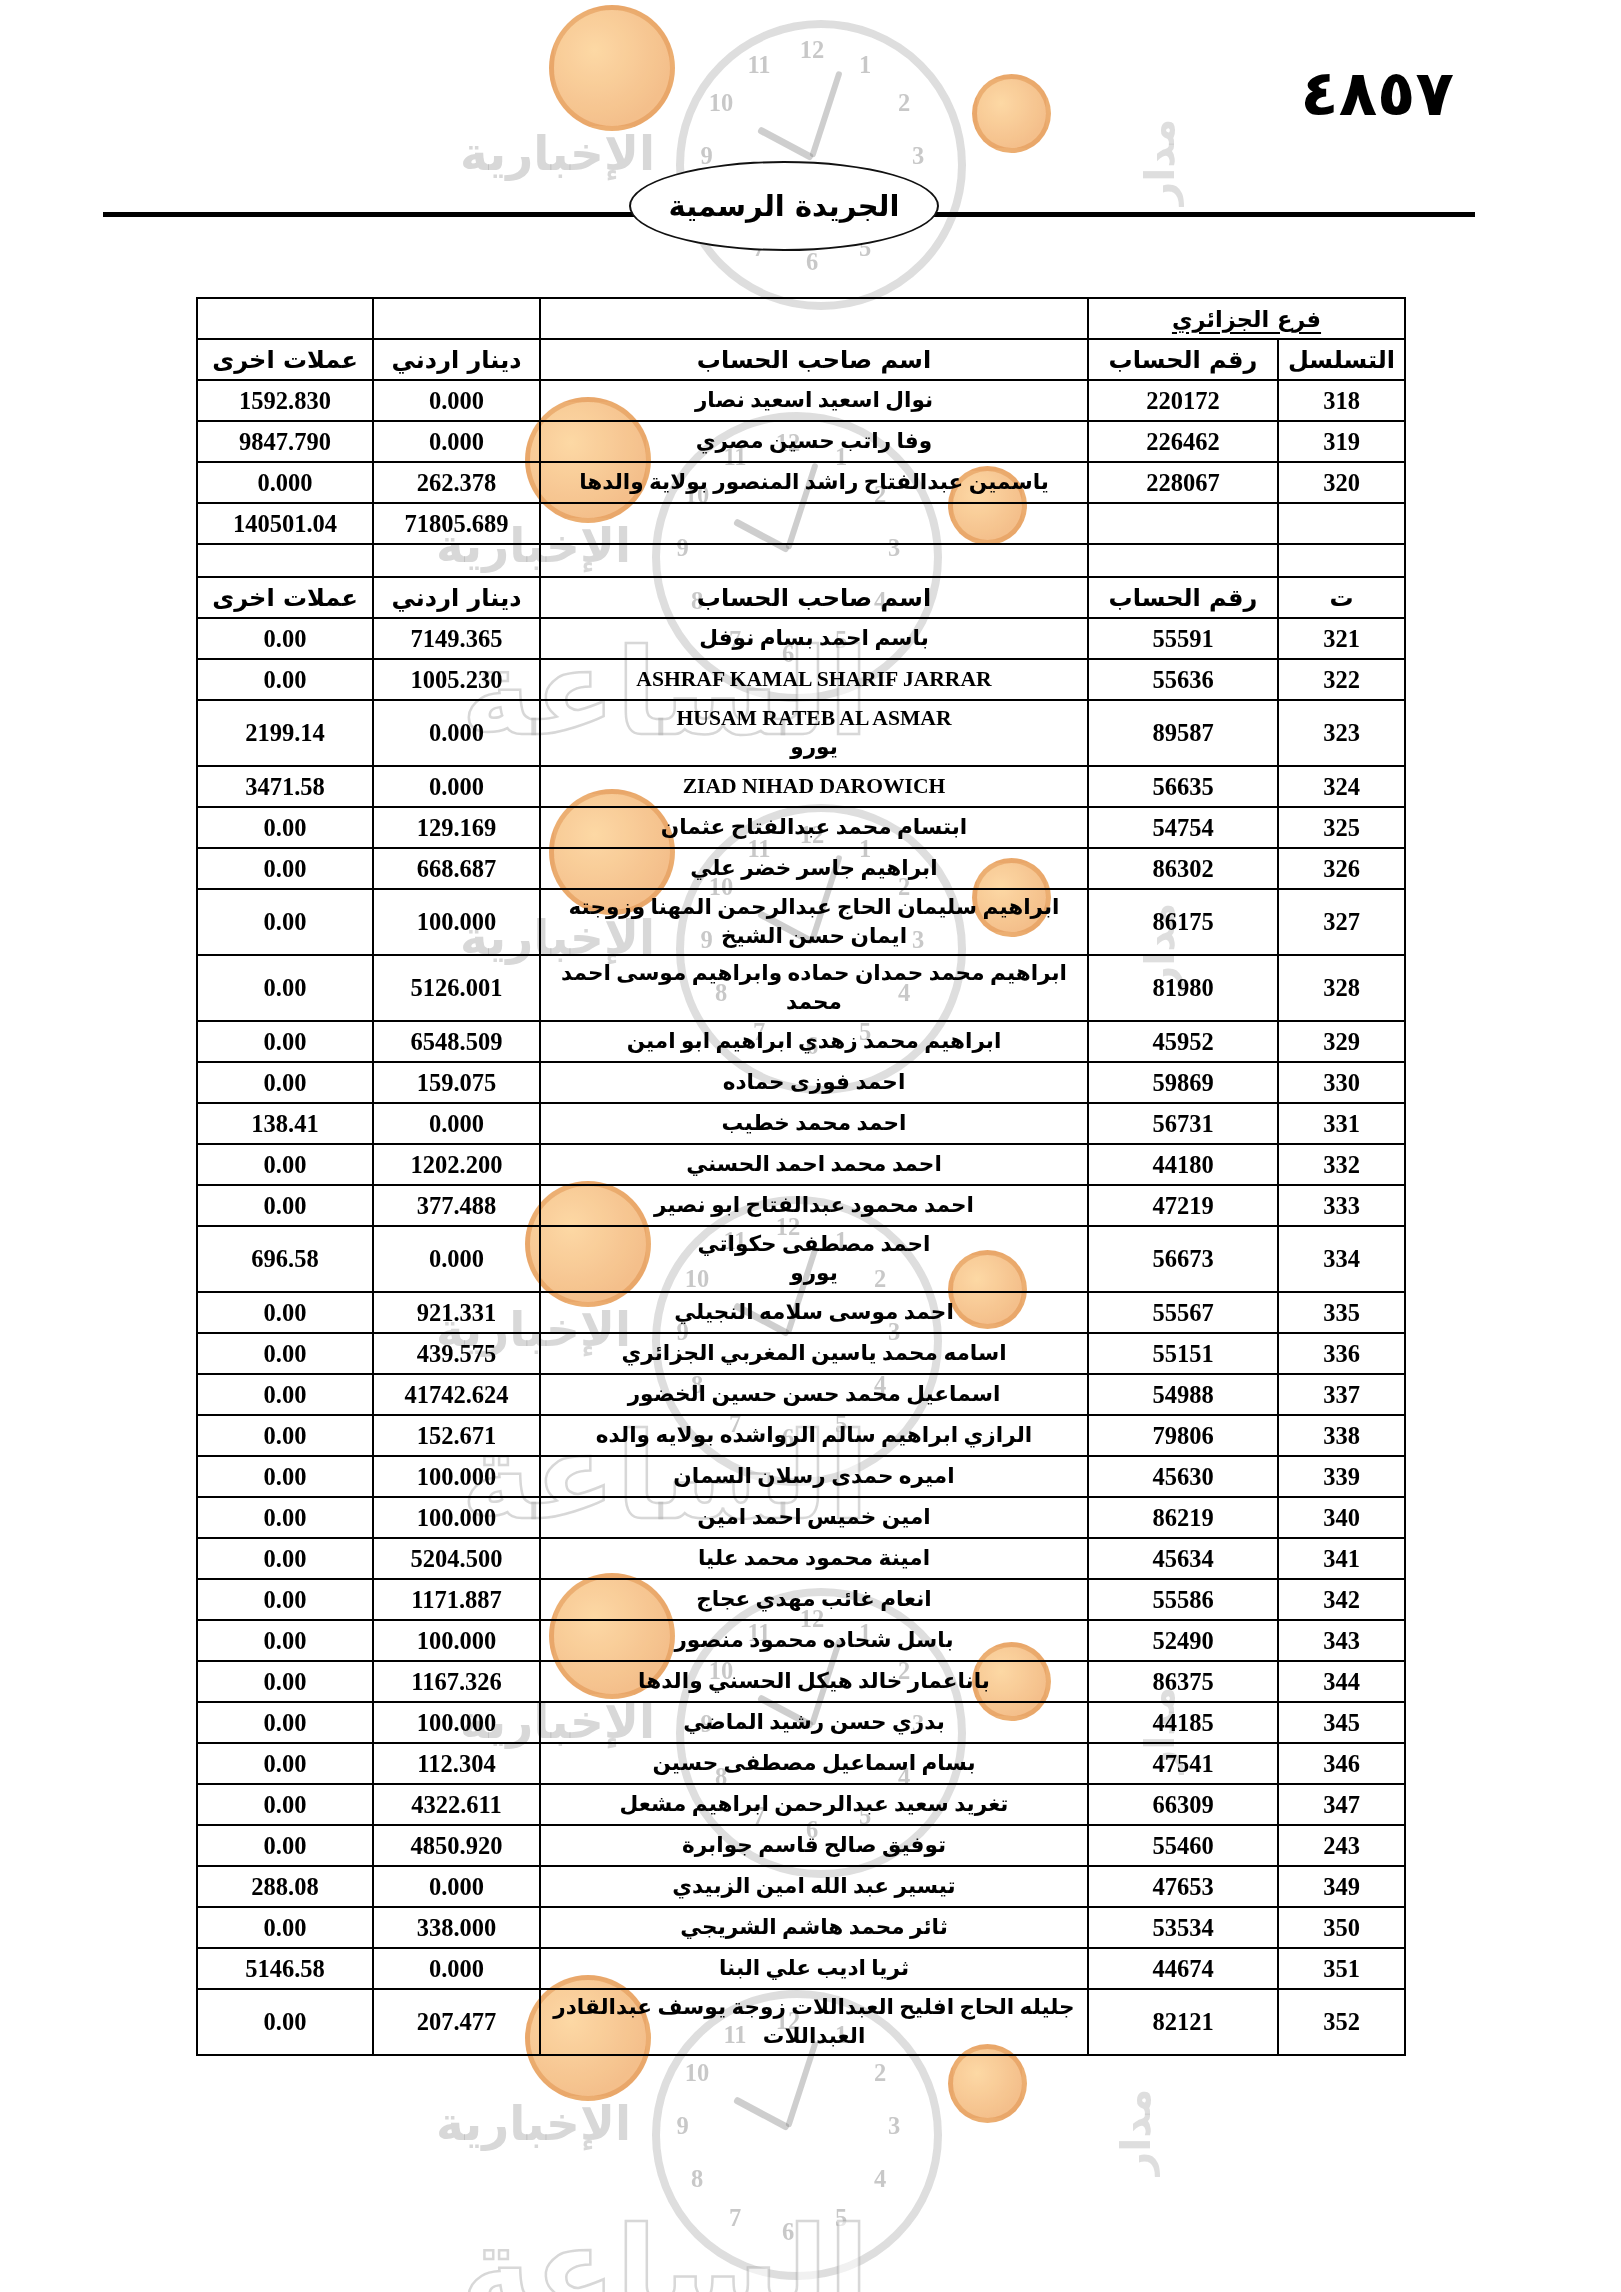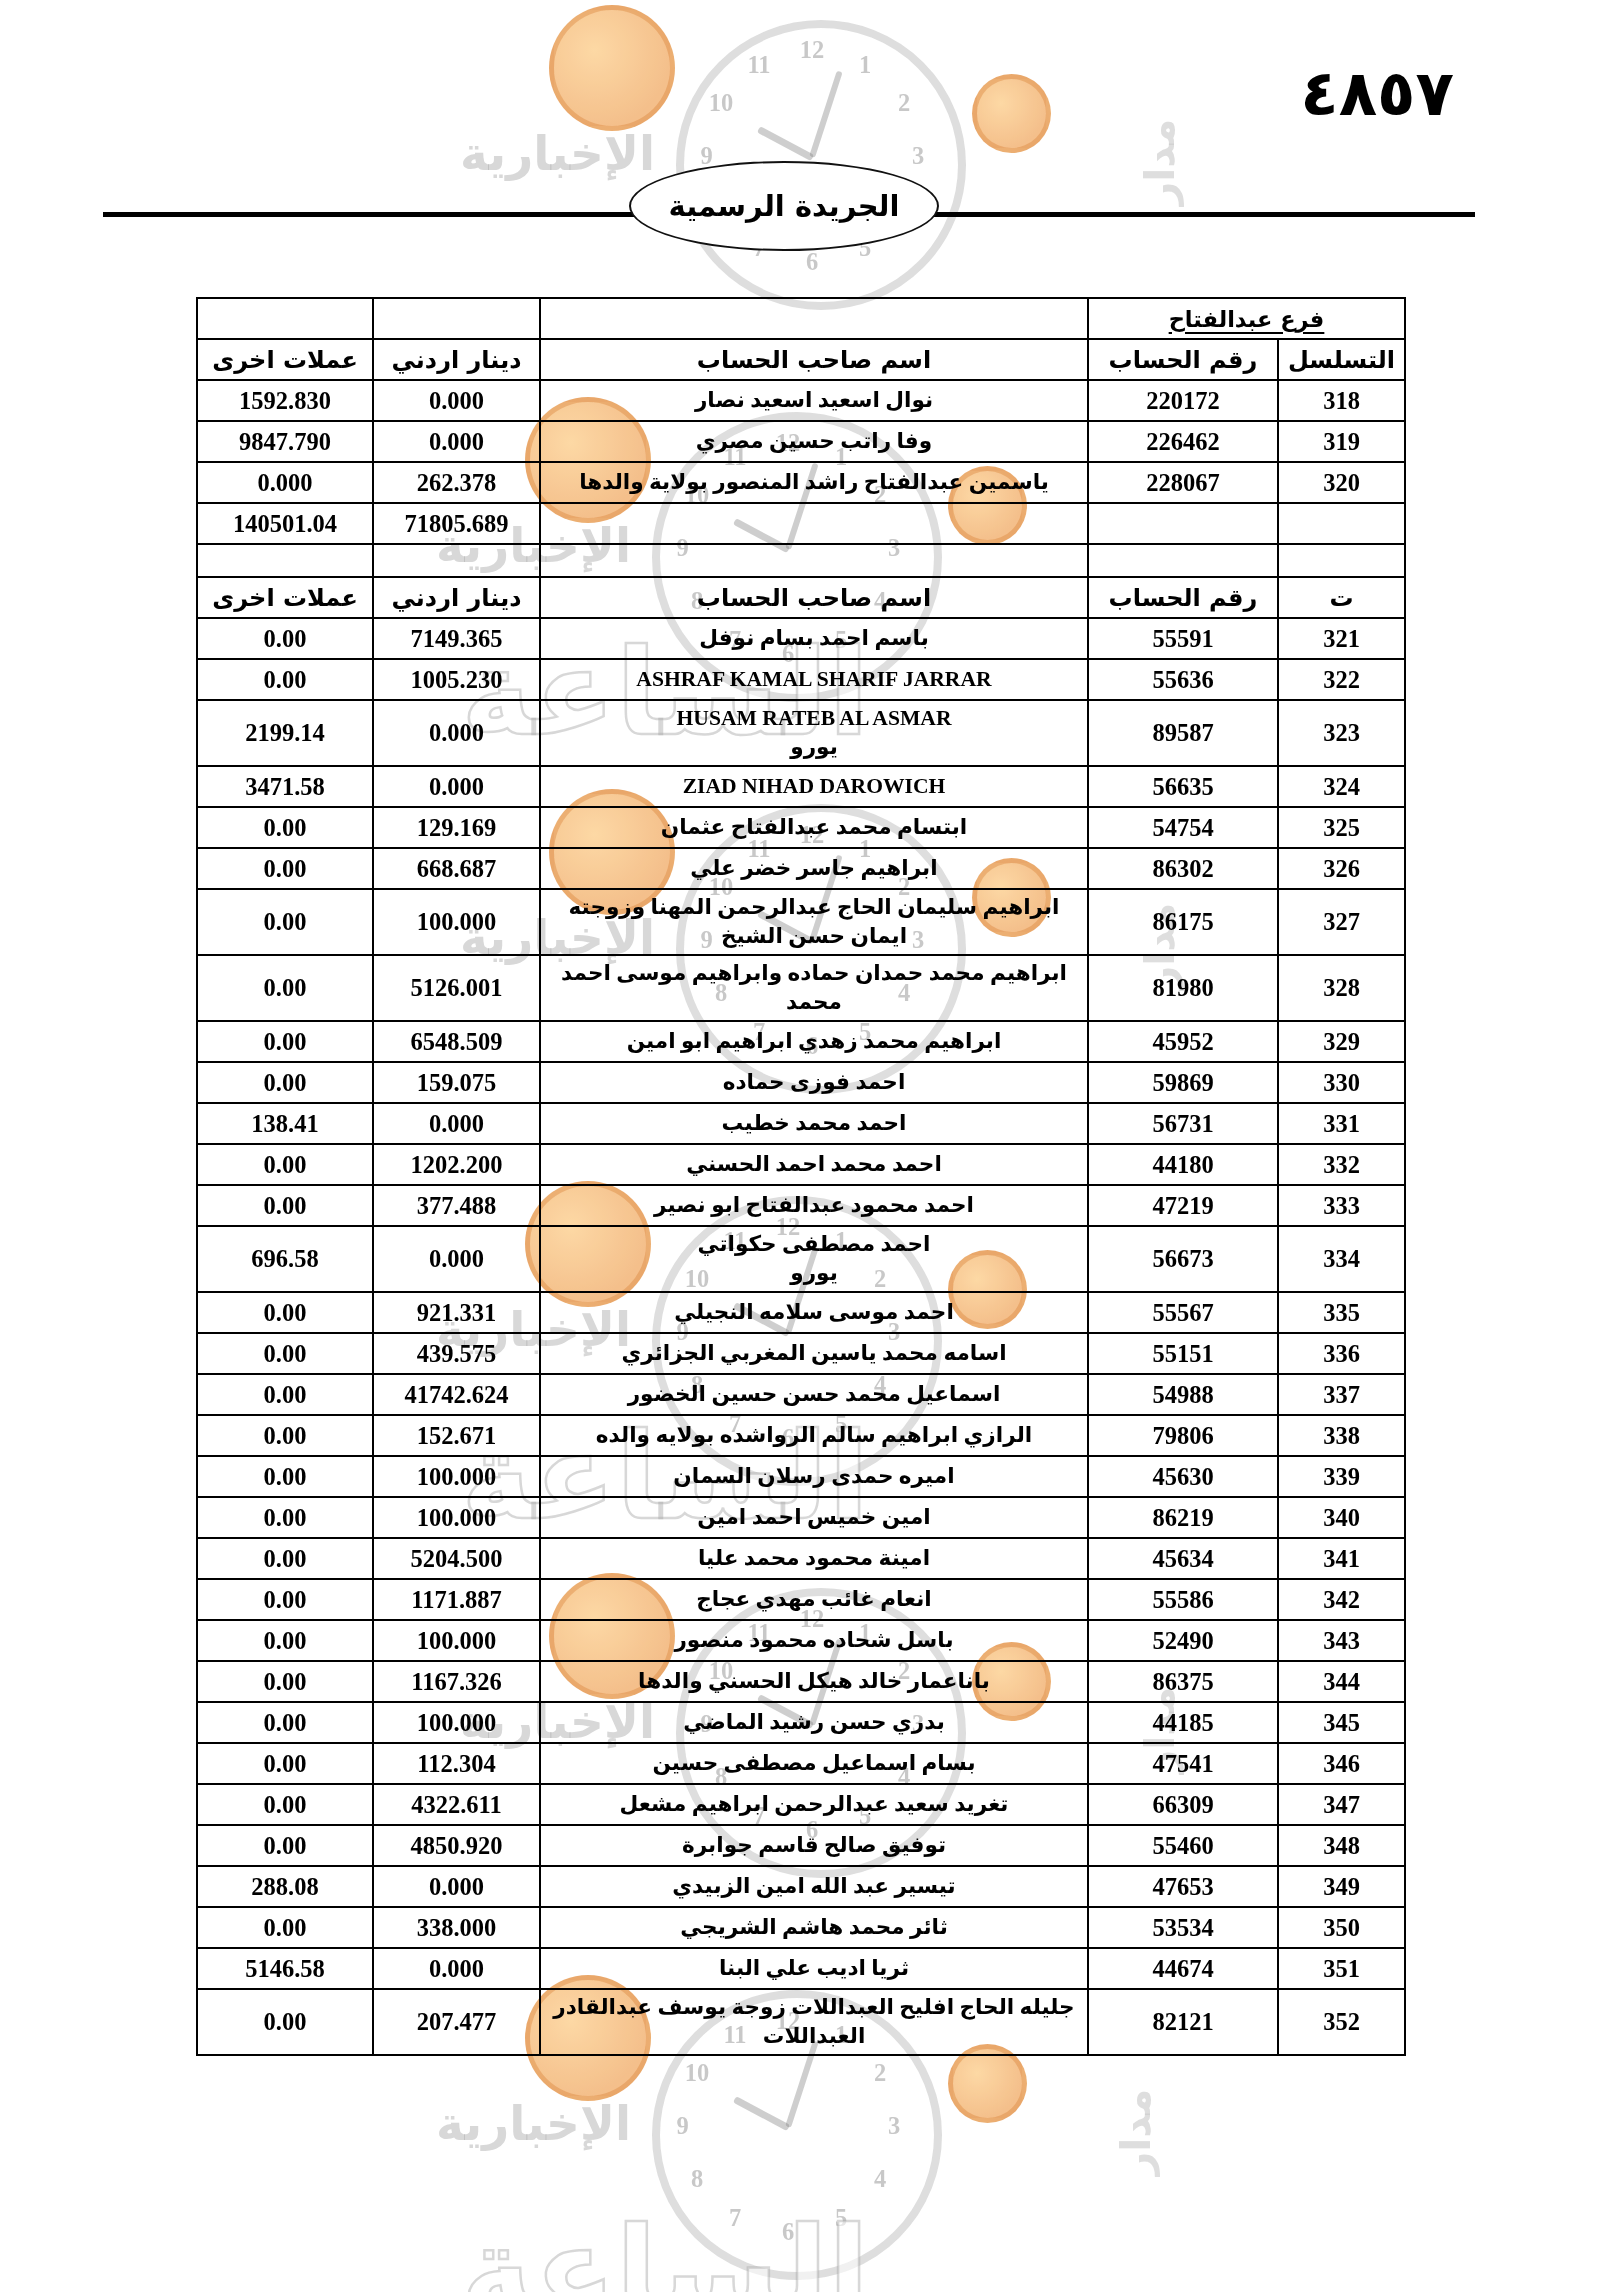--- a/index.html
+++ b/index.html
@@ -227,21 +227,21 @@
   <table class="accounts" dir="rtl">
     <colgroup>
       <col style="width:127px">
       <col style="width:190px">
       <col style="width:548px">
       <col style="width:167px">
       <col style="width:176px">
     </colgroup>
     <tbody>
         <tr>
-          <td class="cell-ar branch-cell u" colspan="2">فرع عبدالفتاح</td>
+          <td class="cell-ar branch-cell u" colspan="2">فرع الجزائري</td>
           <td></td>
           <td></td>
           <td></td>
         </tr>
         <tr>
           <th class="cell-ar">التسلسل</th>
           <th class="cell-ar">رقم الحساب</th>
           <th class="cell-ar">اسم صاحب الحساب</th>
           <th class="cell-ar">دينار اردني</th>
           <th class="cell-ar">عملات اخرى</th>
@@ -475,21 +475,21 @@
           <td class="cell-num">0.00</td>
         </tr>
         <tr>
           <td class="cell-num">347</td>
           <td class="cell-num">66309</td>
           <td class="name-cell">تغريد سعيد عبدالرحمن ابراهيم مشعل</td>
           <td class="cell-num">4322.611</td>
           <td class="cell-num">0.00</td>
         </tr>
         <tr>
-          <td class="cell-num">348</td>
+          <td class="cell-num">243</td>
           <td class="cell-num">55460</td>
           <td class="name-cell">توفيق صالح قاسم جوابرة</td>
           <td class="cell-num">4850.920</td>
           <td class="cell-num">0.00</td>
         </tr>
         <tr>
           <td class="cell-num">349</td>
           <td class="cell-num">47653</td>
           <td class="name-cell">تيسير عبد الله امين الزبيدي</td>
           <td class="cell-num">0.000</td>

